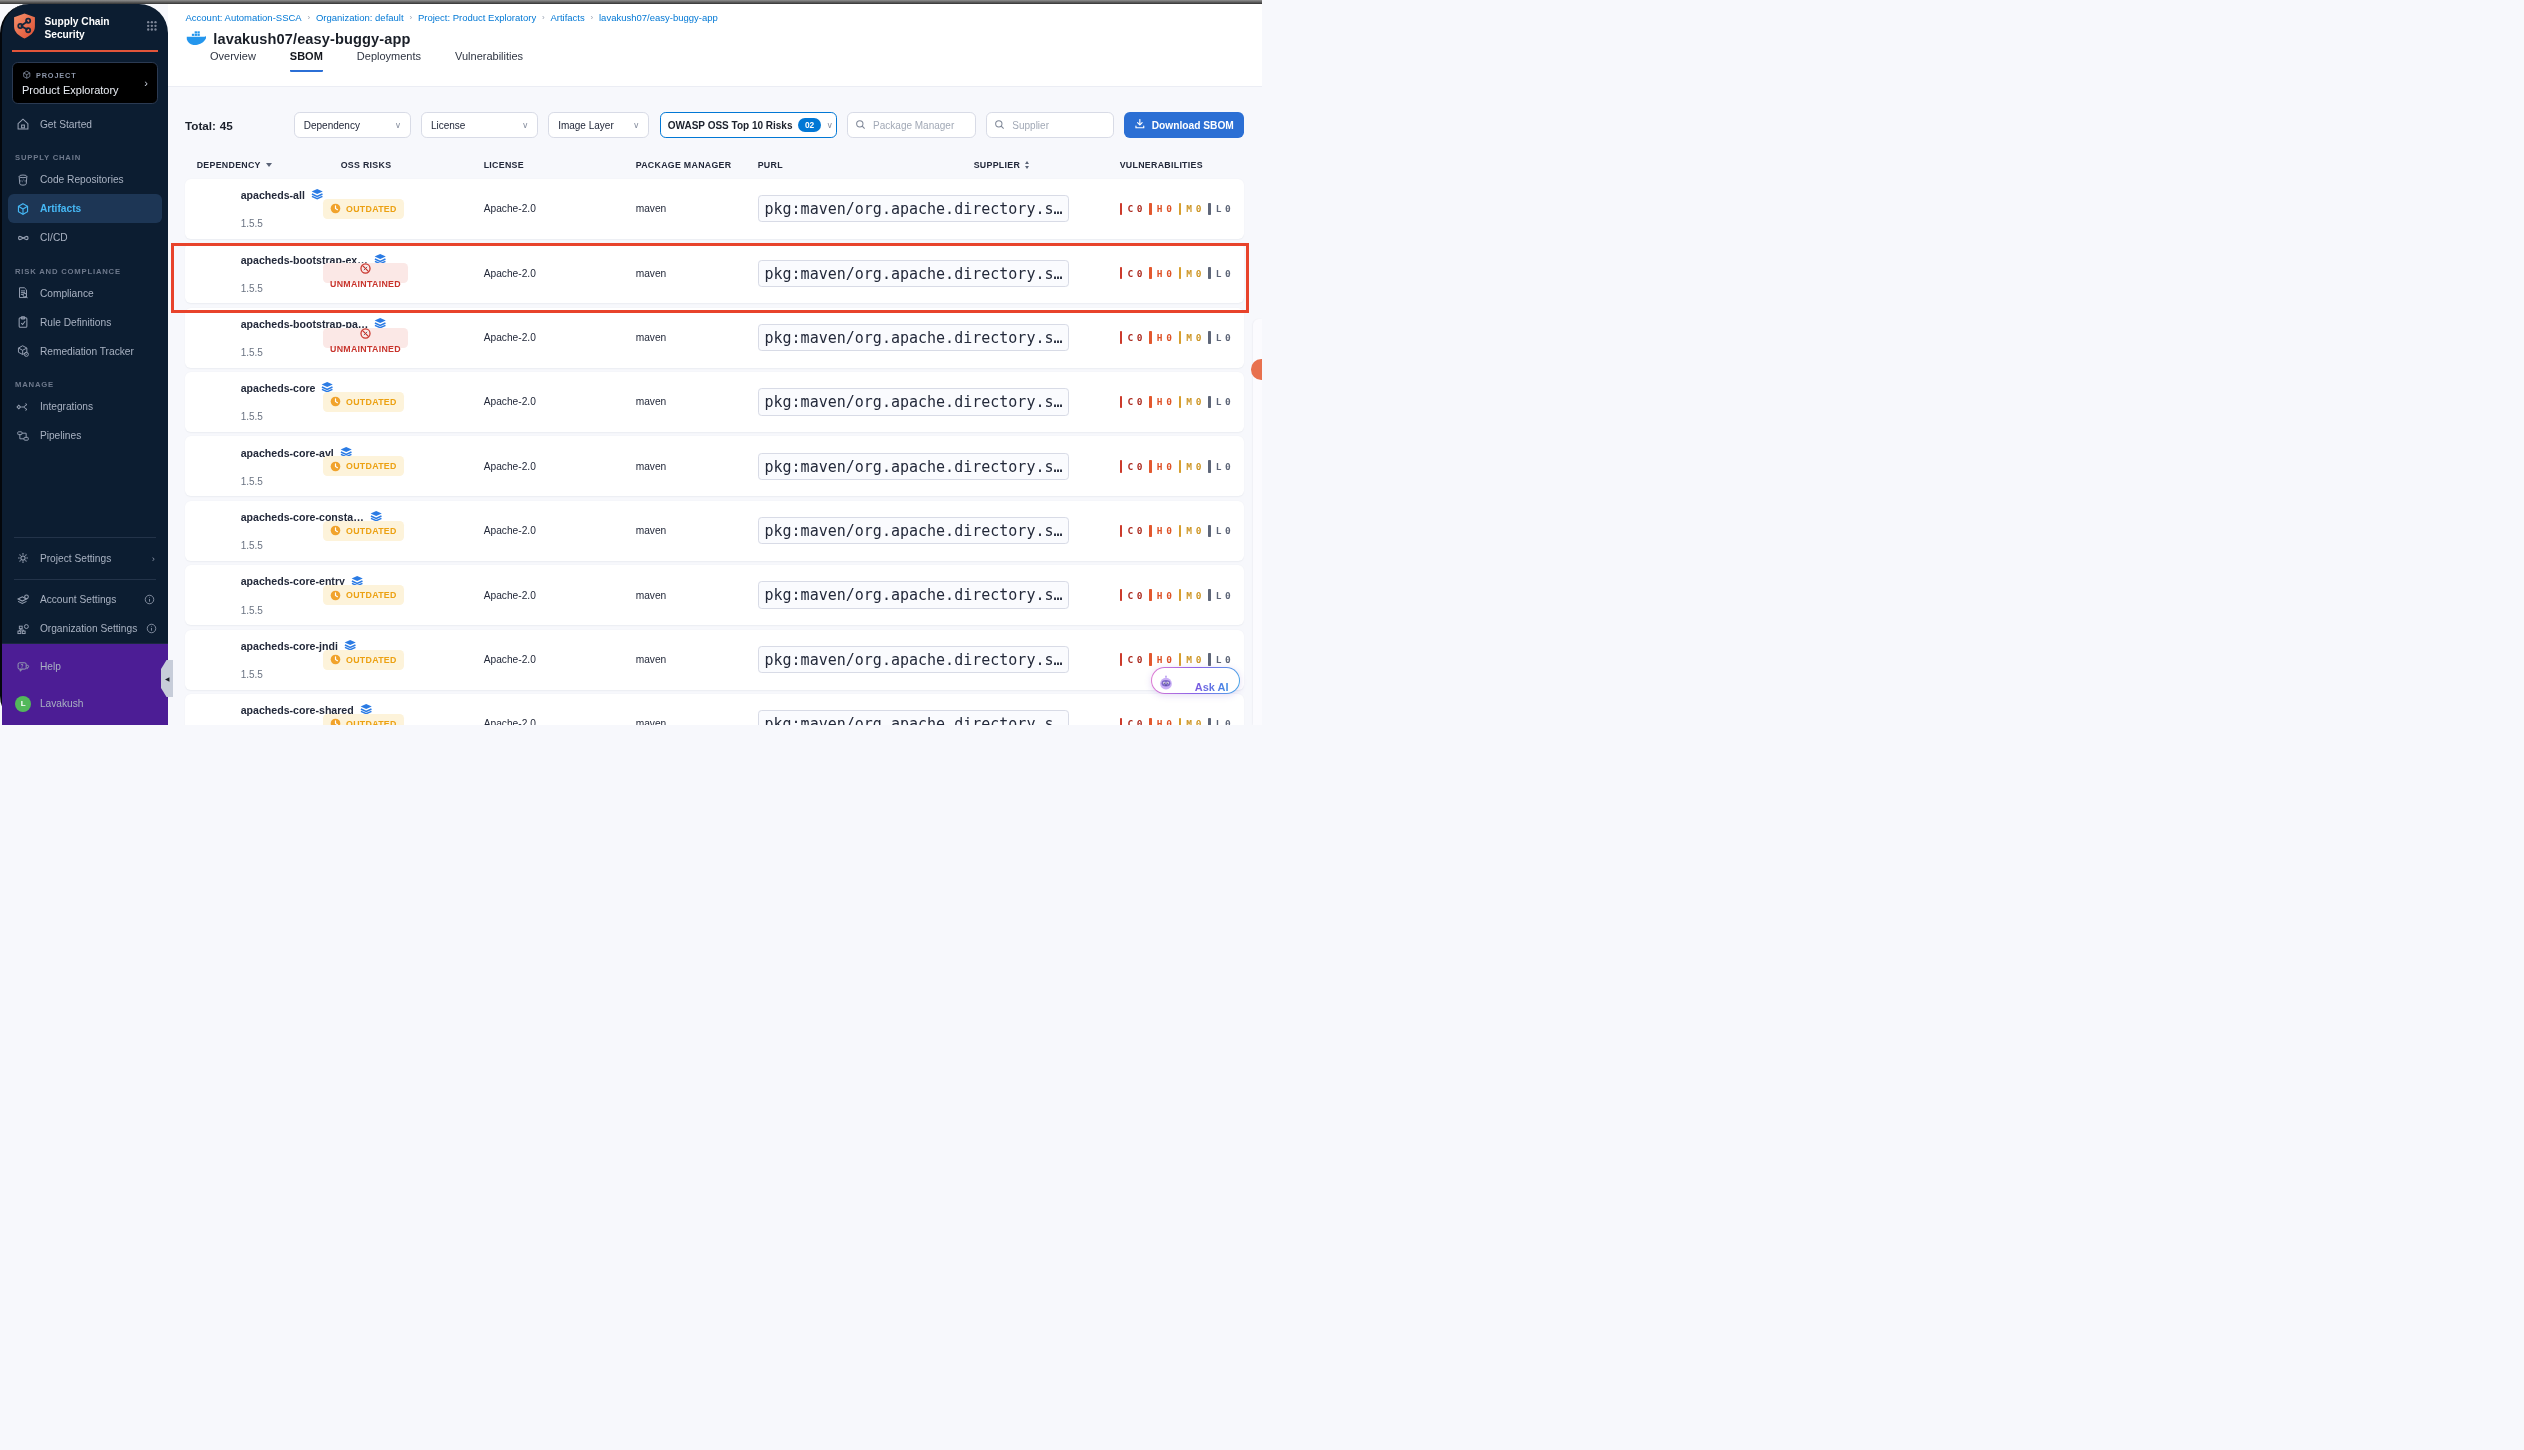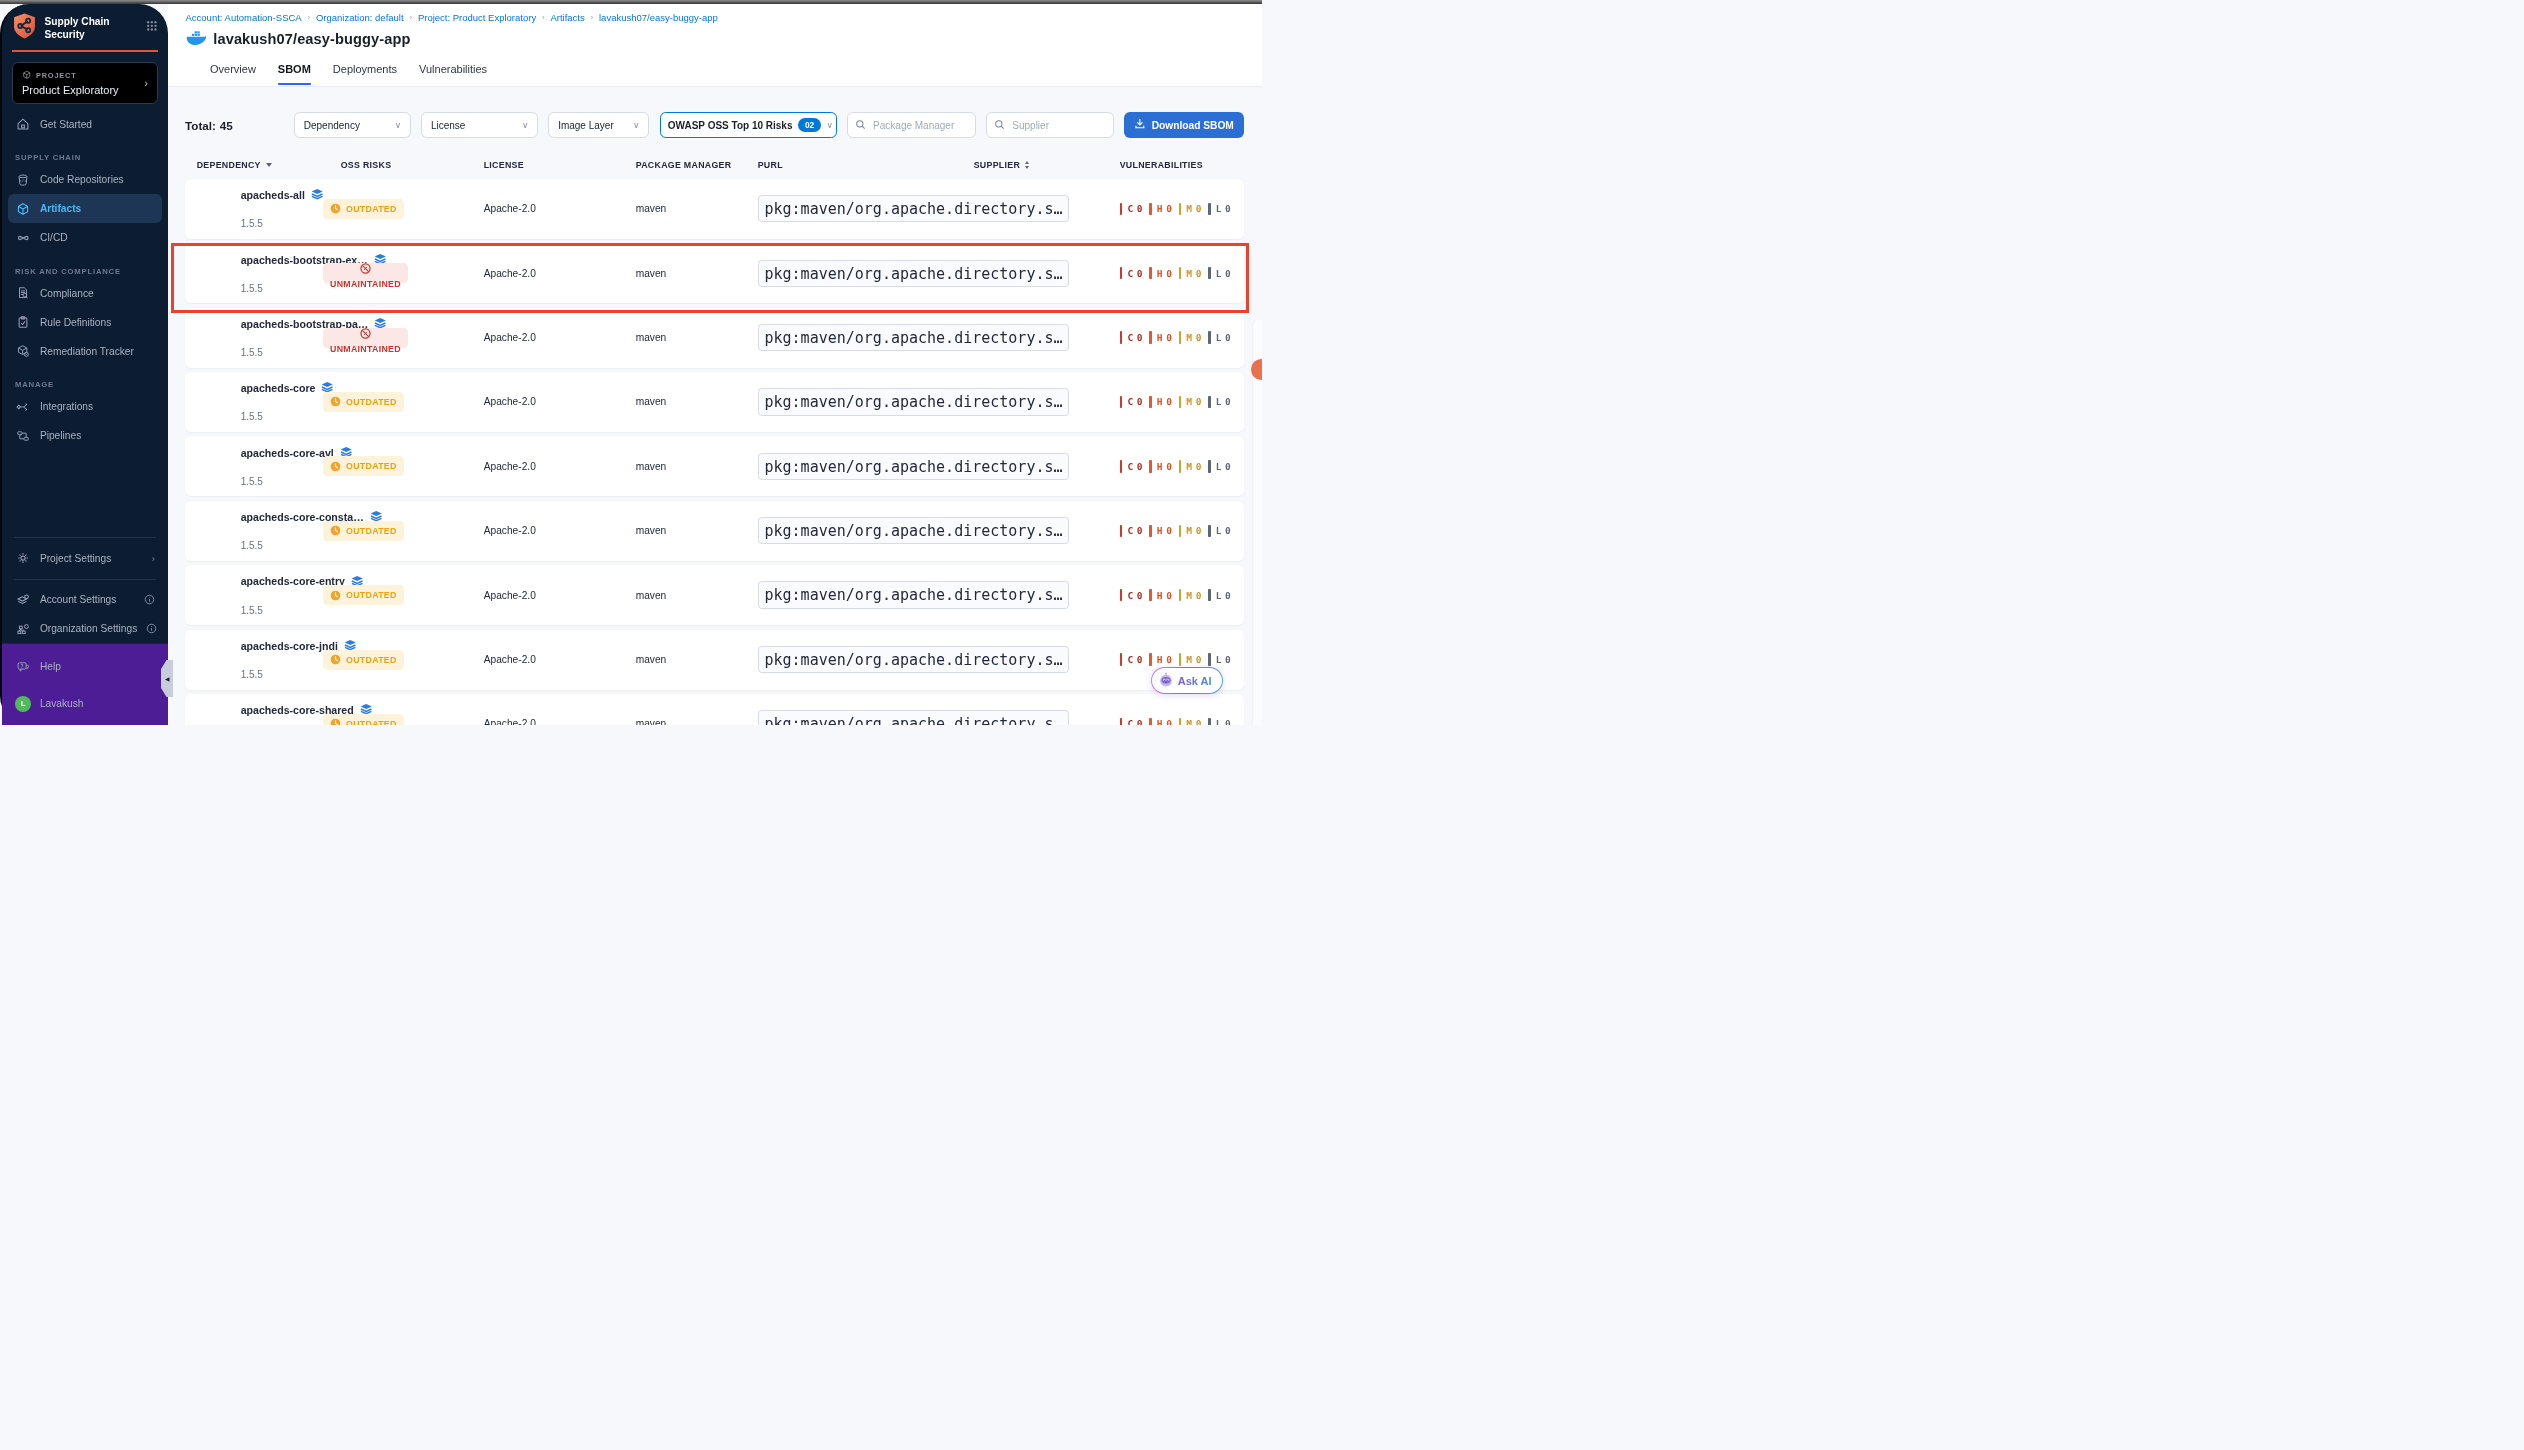--- a/index.html
+++ b/index.html
@@ -53,21 +53,21 @@
 
   
   .main-header { position:absolute; left:168px; top:3.7px; right:0; height:83px;
     background:#fff; z-index:10; border-bottom:0.7px solid #EBEDF4; }
   .breadcrumb { padding:8.8px 0 0 17.5px; font-size:9.5px; color:#0278D5;
     display:flex; gap:5.8px; align-items:center; }
   .bc-link { cursor:pointer; }
   .bc-sep { color:#9AA3B2; font-size:8px; }
   .title-row { display:flex; align-items:center; gap:7.3px; padding:6.6px 0 0 17.5px; }
   .page-title { font-size:14.6px; font-weight:bold; color:#1A1F28; letter-spacing:0.1px; }
-  .tabs { display:flex; gap:22px; padding-left:42px; margin-top:16px; }
+  .tabs { display:flex; gap:34px; padding-left:42px; margin-top:3px; }
   .tab { font-size:11px; color:#2F3542; padding-bottom:7.3px; cursor:pointer; border-bottom:2.2px solid transparent; }
   .tab.active { color:#14171D; font-weight:bold; border-bottom-color:#2B6FD6; border-radius:1.1px; }
 
   
   .content { position:absolute; left:168px; top:87px; right:0; bottom:0;
     background:#F7F8FC; padding-left:17px; }
   .toolbar { display:flex; align-items:center; gap:10.2px; margin-top:25px; height:26px; padding-right:18px; }
   .total { font-size:11.7px; font-weight:bold; color:#1B202B; margin-right:auto; display:flex; gap:3.7px; }
   .dropdown { height:26px; background:#fff; border:0.7px solid #D8DBE6; border-radius:5.8px;
     display:flex; align-items:center; justify-content:space-between; padding:0 8.8px;
@@ -129,21 +129,21 @@
   .v-l { color:#5E6678; } .v-l .vuln-bar { background:#5E6678; }
 
   
   .annotation-rect { position:absolute; left:171px; top:243px; width:1078px; height:70px;
     border:3.7px solid #E8432B; z-index:50; pointer-events:none; }
   .scroll-strip { position:absolute; right:0; top:319px; bottom:0; width:8.8px;
     background:#FBFBFE; border-top-left-radius:5.8px; box-shadow:-0.7px 0 1.5px rgba(30,40,70,0.05); z-index:45; }
   .beacon-dot { position:absolute; left:1251px; top:359px; width:20.5px; height:20.5px;
     border-radius:50%; background:#E8714E; z-index:52; }
   .ask-ai { position:absolute; left:1151px; top:667px; height:27px; padding:0 10.2px 0 5.8px;
-    display:flex; align-items:center; gap:4px; border:1.5px solid transparent; border-radius:14.6px;
+    display:flex; align-items:flex-end; gap:21px; border:1.5px solid transparent; border-radius:14.6px;
     background:linear-gradient(#fff,#fff) padding-box,
                linear-gradient(100deg,#E27BD2,#8A63E8,#49A8E8) border-box;
     box-shadow:0 1.5px 7.3px rgba(120,80,200,0.20); z-index:55; cursor:pointer; }
   .ask-ai-label { font-size:11px; font-weight:bold;
     background:linear-gradient(95deg,#7C55E0,#3E8EE6);
     -webkit-background-clip:text; background-clip:text; color:transparent; }
 </style>
 </head>
 <body>
 

